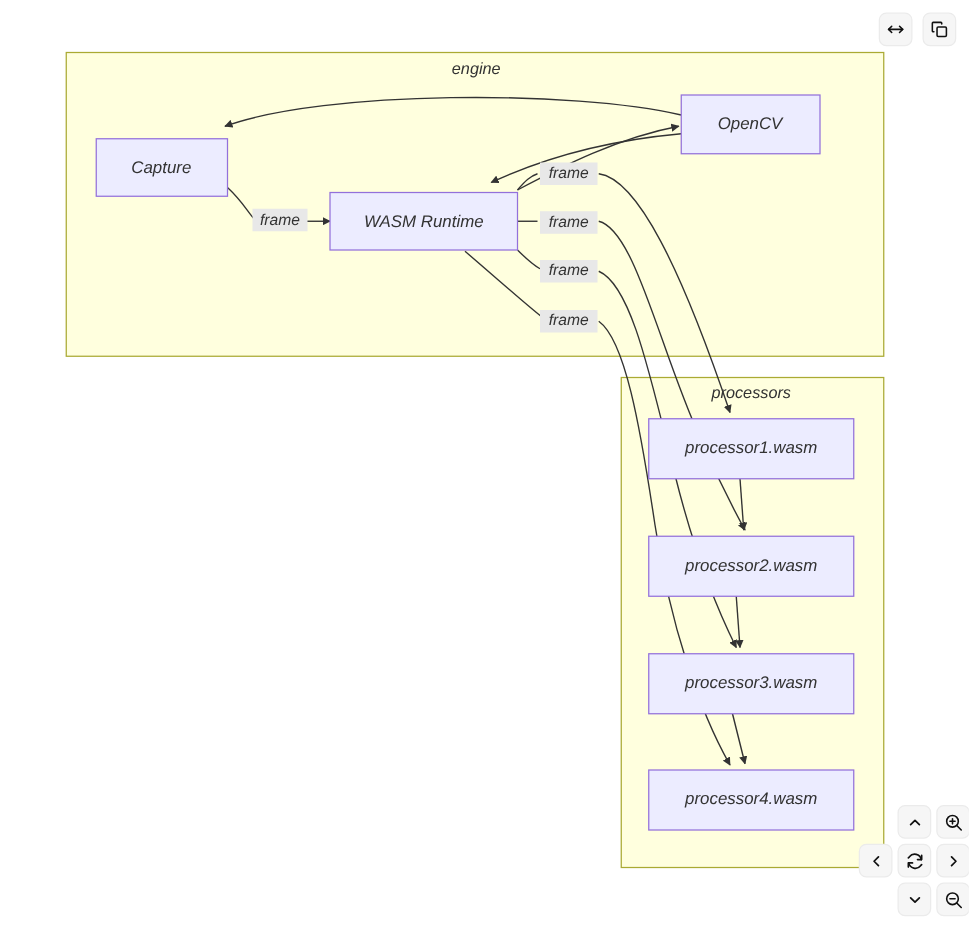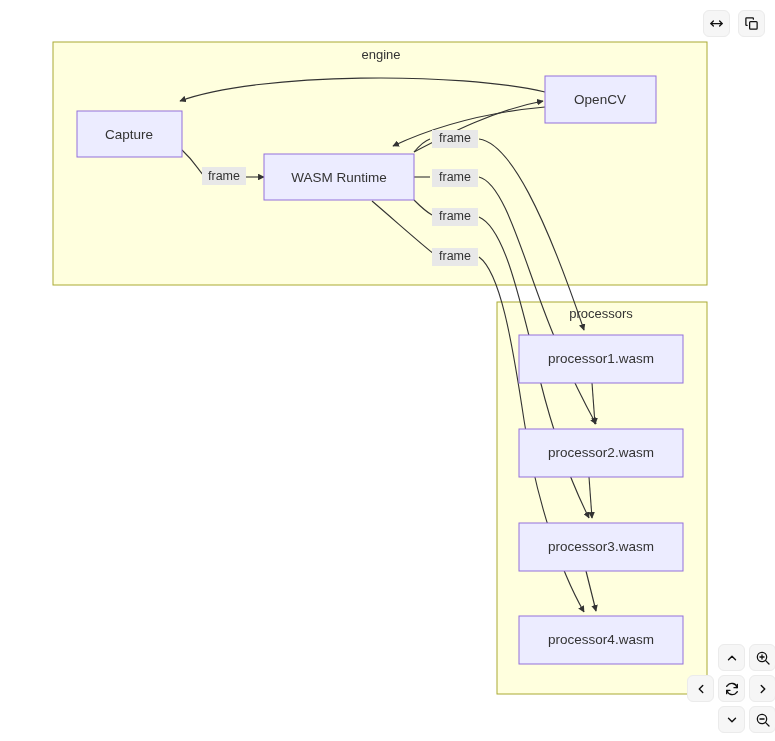--- a/index.html
+++ b/index.html
@@ -16,20 +16,21 @@
     font-family: "Liberation Sans", "DejaVu Sans", sans-serif;
     color: #333333;
   }
 
   
   #diagram-canvas {
     position: absolute;
     inset: 0;
     width: 775px;
     height: 741px;
+    font-style: italic;
   }
   #diagram-svg {
     position: absolute;
     top: 0;
     left: 0;
     width: 775px;
     height: 741px;
     display: block;
   }
 

